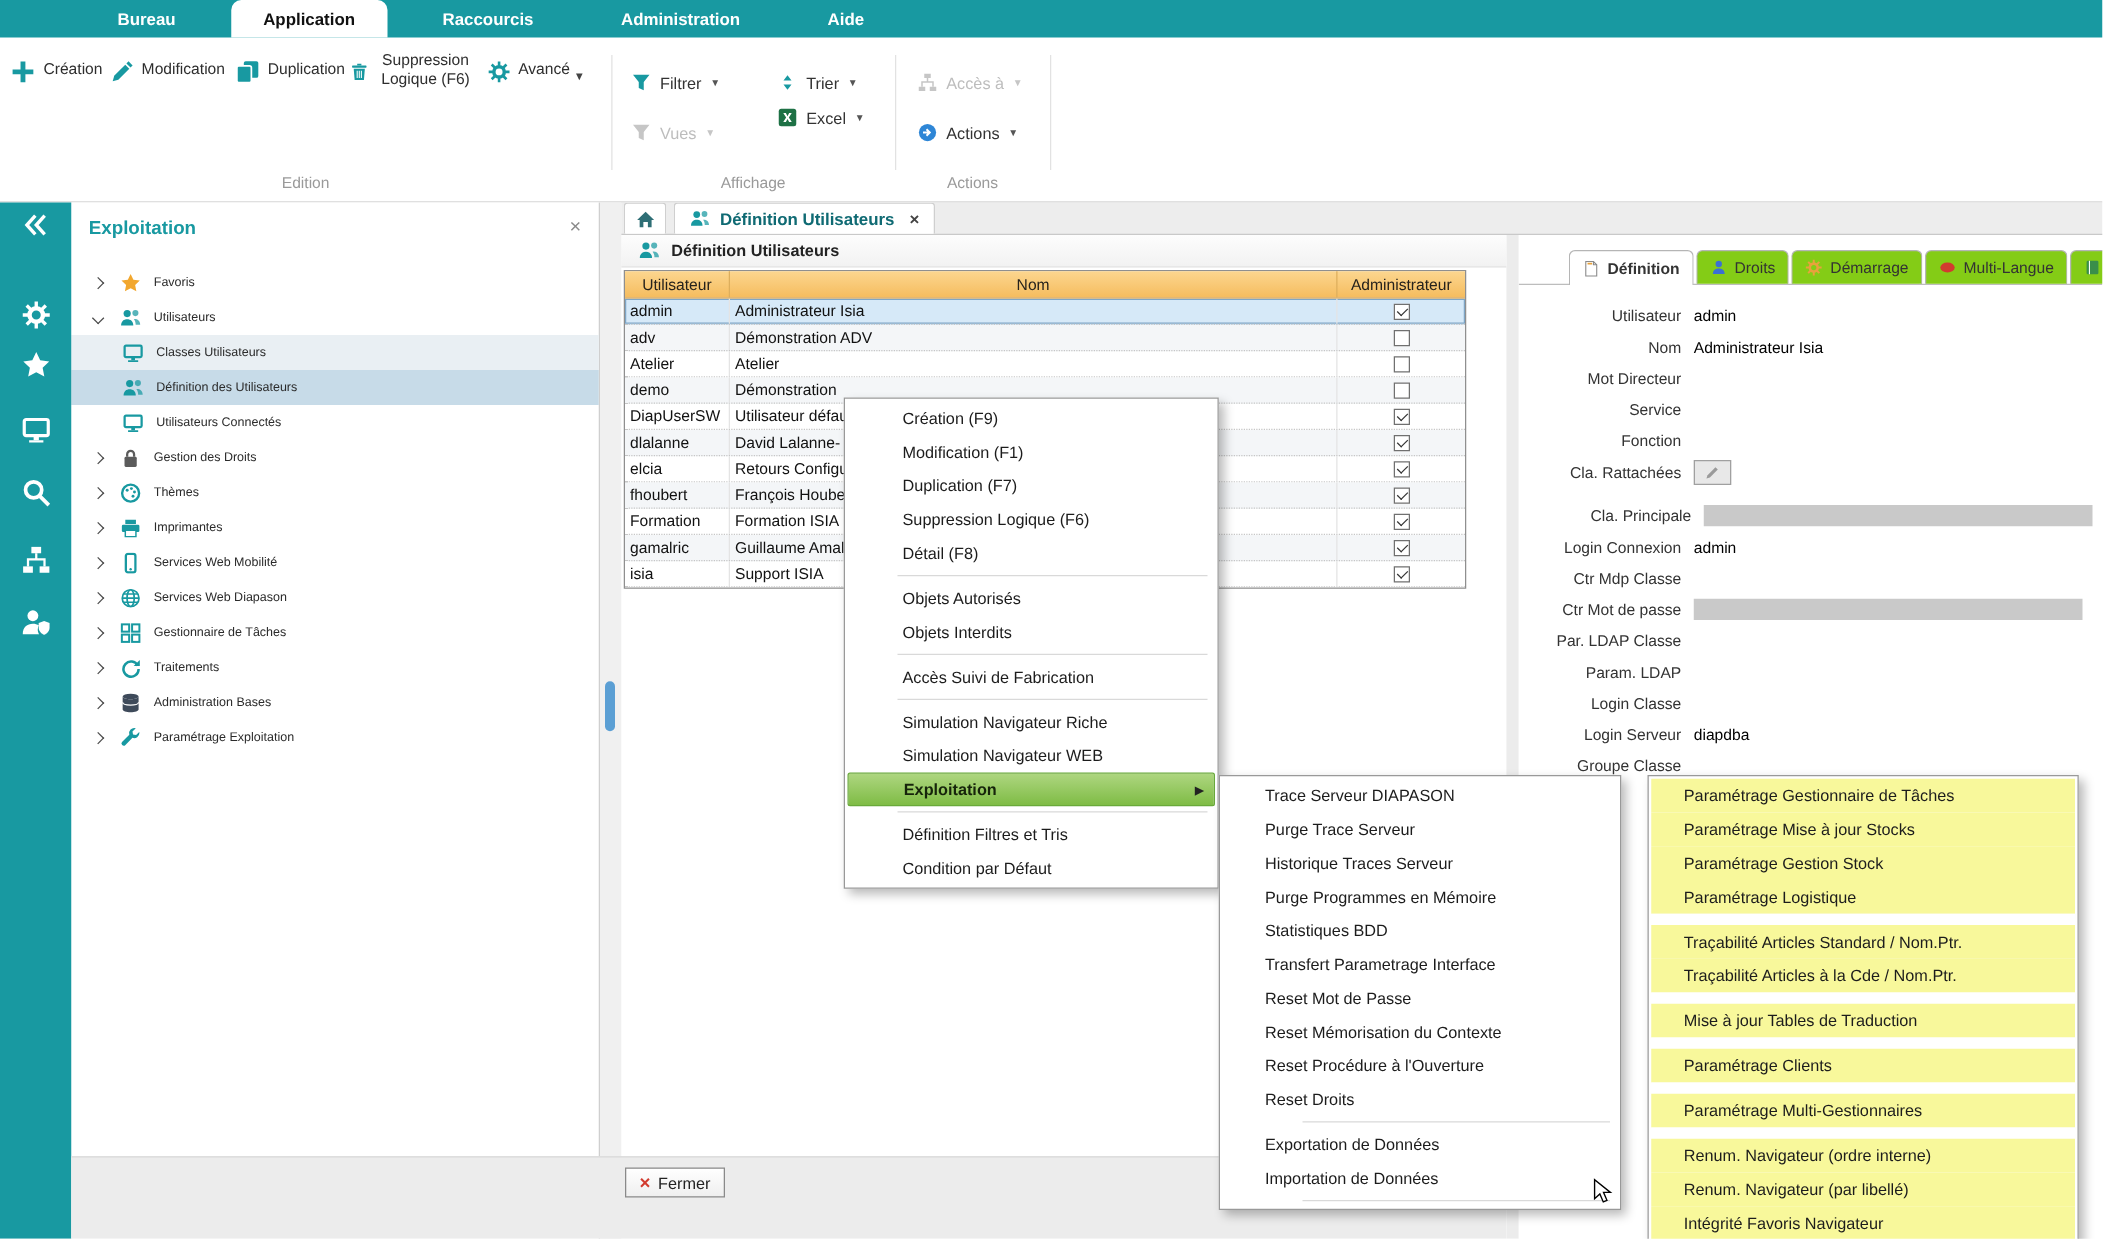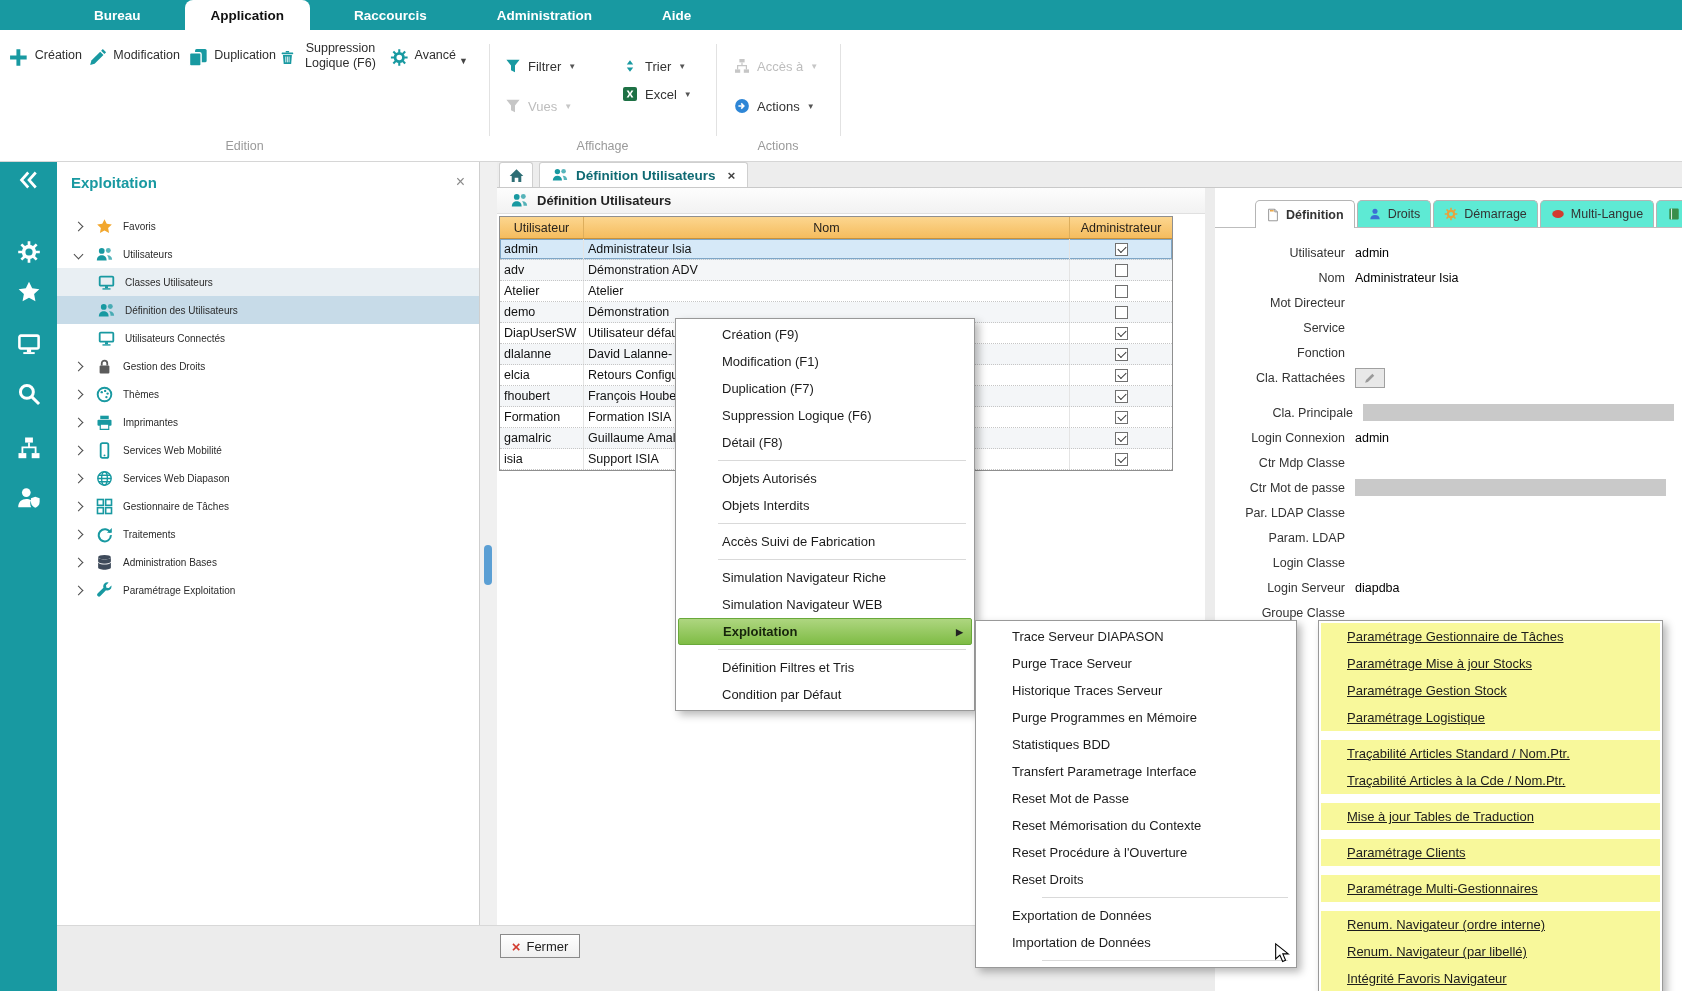--- a/index.html
+++ b/index.html
@@ -107,21 +107,21 @@
   .cbx { width:13px; height:13px; border:1px solid #707070; background:#fff; position:relative; }
   .cbx.checked::after { content:""; position:absolute; left:2px; top:2.5px; width:7px; height:4px;
                         border-left:1.8px solid #333; border-bottom:1.8px solid #333; transform:rotate(-45deg); }
 
   .midsplit { width:10px; background:#ECECEC; }
 
   
   .rpane { flex:1; background:#fff; position:relative; overflow:hidden; }
   .dtabs { position:absolute; top:12px; left:24px; right:0; height:27px; display:flex; gap:2px; z-index:2;padding-left:16px; }
   .dtab { padding:0 10px; display:flex; align-items:center; gap:6px; border:1px solid #B5B5B5;
-          border-bottom:none; border-radius:5px 5px 0 0; background:#5eead4; font-size:12.5px; color:#333;
+          border-bottom:none; border-radius:5px 5px 0 0; background:#84cc16; font-size:12.5px; color:#333;
           white-space:nowrap; }
   .dtab.active { background:#fff; font-weight:700; height:28px; }
   .dtab-ico { width:14px; height:14px; }
   .dtab:nth-child(3) .dtab-ico { color:#E8A23D; }
   .dtabs-rule { position:absolute; top:39px; left:0; right:0; border-top:1px solid #BDBDBD; z-index:1; }
   .dform { position:absolute; top:52px; left:0; right:0; }
   .fld { height:25px; display:flex; align-items:center; }
   .fld.gap { margin-top:10px;justify-content:center; }
   .fld-label { width:140px; text-align:right; padding-right:10px; color:#333; font-size:12.5px; flex-shrink:0; }
   .fld-value { font-size:12.5px; color:#000; }
@@ -142,21 +142,21 @@
 
   
   .menu { position:absolute; background:#fff; border:1px solid #999; box-shadow:4px 4px 8px rgba(0,0,0,.28);
           padding:2px; z-index:60; font-size:13px; }
   #menu1 { left:675px; top:318px; width:300px; }
   #menu2 { left:975px; top:620px; width:322px; }
   #menu3 { left:1318px; top:620px; width:345px; }
   .menu-item { height:27px; display:flex; align-items:center; padding-left:44px; padding-right:10px;
                color:#1c1c1c; position:relative; white-space:nowrap; }
   #menu2 .menu-item { padding-left:34px; }
-  #menu3 .menu-item { padding-left:26px; background:#F8F89B;text-decoration:underline; }
+  #menu3 .menu-item { padding-left:26px; background:#F8F89B; }
   .menu-item.sep { height:9px; padding:0; }
   .menu-item.sep::after { content:""; flex:1; border-top:1px solid #D9D9D9; margin:0 6px 0 40px; }
   #menu2 .menu-item.sep::after { margin-left:30px; }
   #menu3 .menu-item.sep { background:#fff; }
   #menu3 .menu-item.sep::after { border-top:none; }
   .menu-item.hl { background:linear-gradient(#AED680,#7FBC45); border:1px solid #69A93A;
                   border-radius:2px; font-weight:700; color:#16240B; }
   .mi-arrow { display:none; position:absolute; right:8px; font-size:9px; color:#222; }
   .menu-item.has-sub .mi-arrow { display:block; }
 

